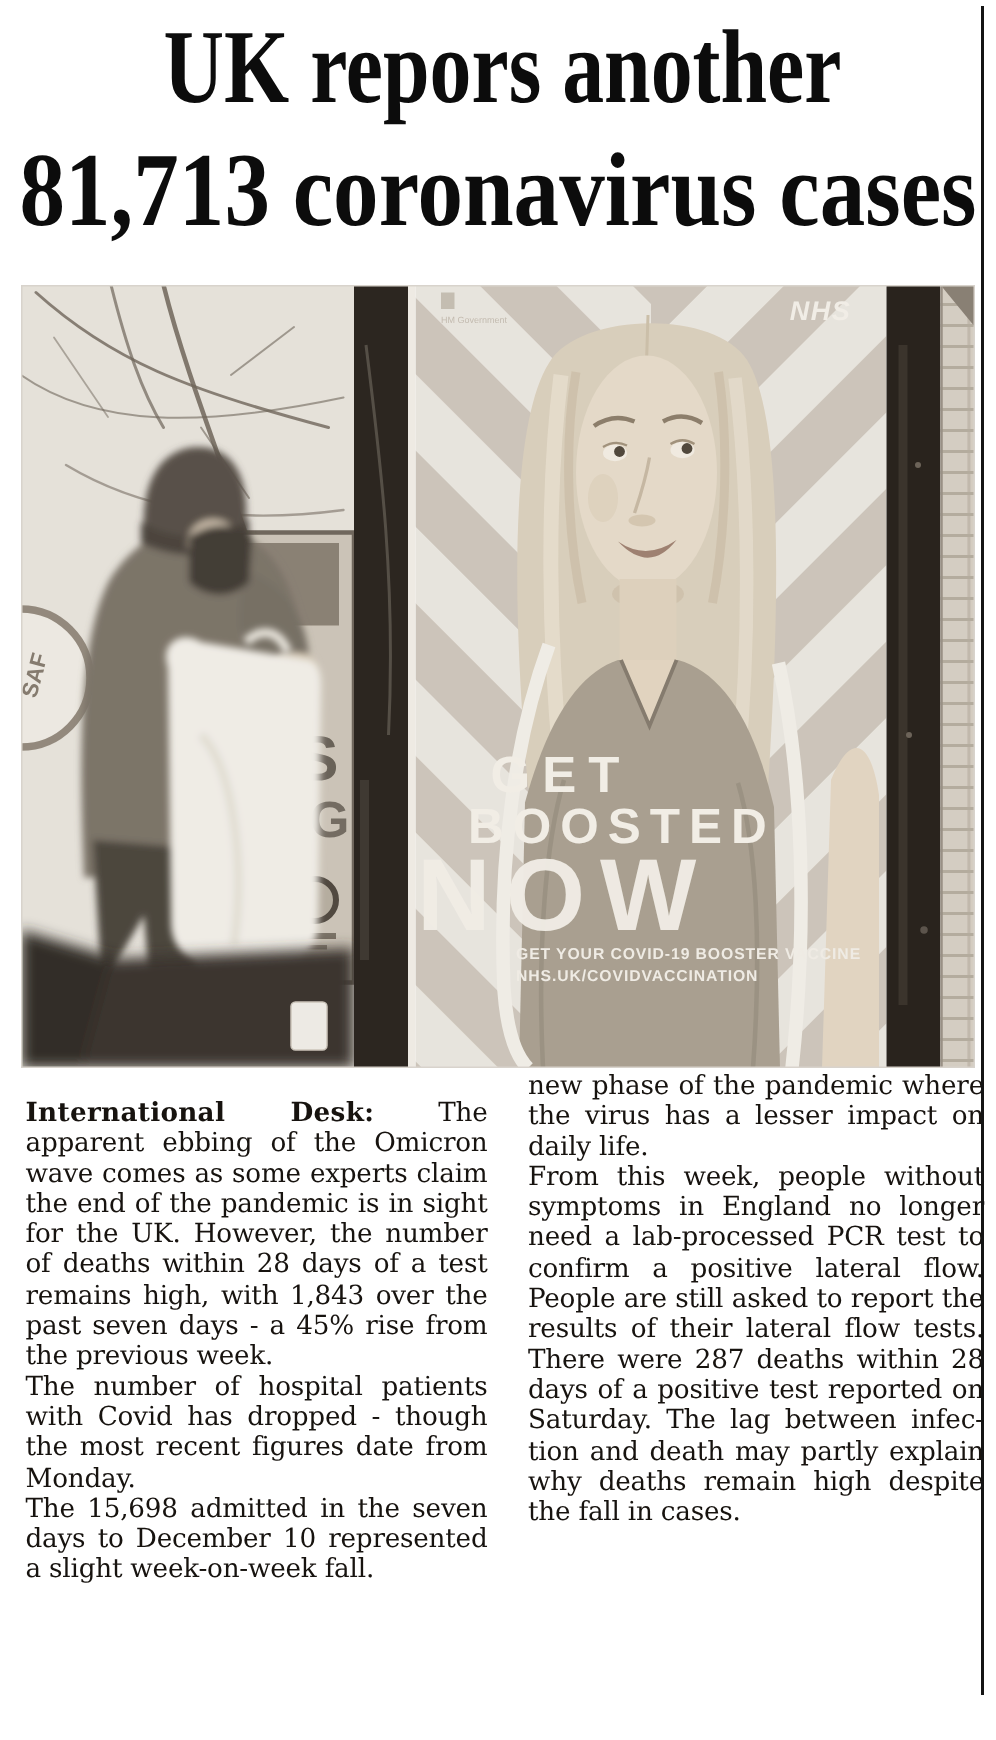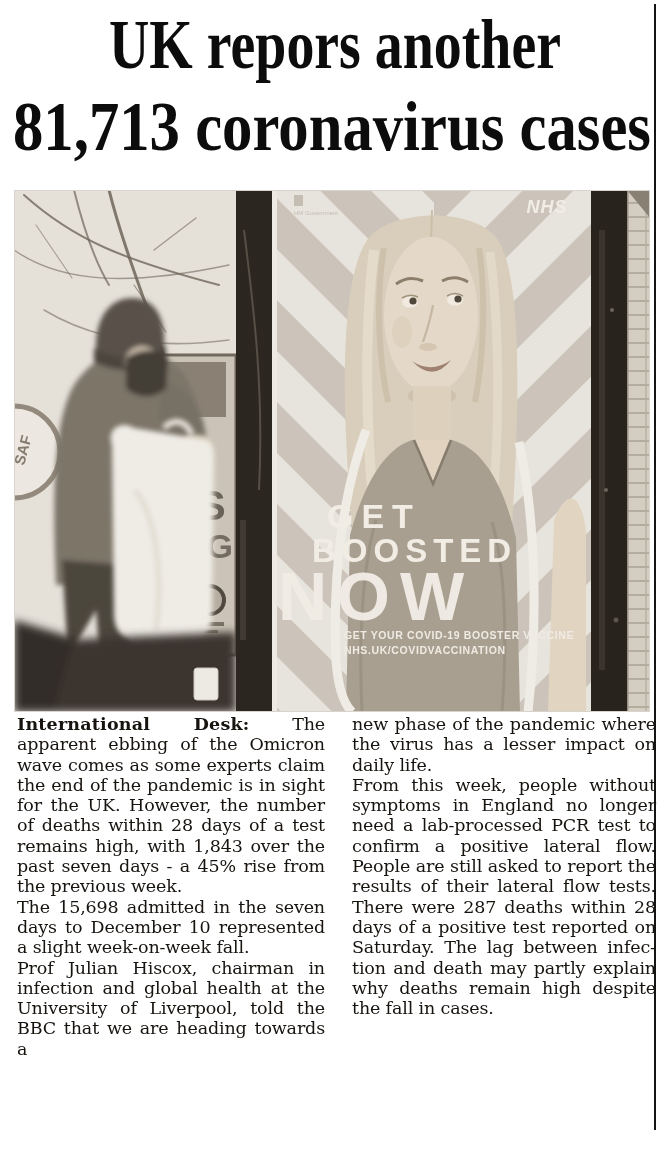--- a/index.html
+++ b/index.html
@@ -10,21 +10,21 @@
   }
   .headline-wrap{position:absolute;left:0;top:4px;width:568px;height:164px;}
   .photo-wrap{position:absolute;left:14px;top:190px;width:636px;height:522px;}
   .article-col{
     position:absolute;top:714px;
     font-size:17.5px;line-height:20.3px;
     color:#17130f;text-align:justify;
     letter-spacing:-0.15px;hyphens:manual;
   }
   .article-col p{margin:0;}
-  .col-left{left:17px;width:308px;}
+  .col-left{left:17px;width:308px;margin-top:18px;}
   .col-right{left:341px;width:304px;margin-left:11px;}
   .dateline{font-weight:bold;letter-spacing:0.2px;}
   .v-rule{position:absolute;left:654px;top:4px;width:2px;height:1126px;background:#141414;}
   svg text{user-select:none;}
 </style>
 </head>
 <body>
 
 <div class="headline-wrap">
   <svg width="664" height="164" viewBox="0 0 664 164">
@@ -192,22 +192,22 @@
     <rect x="613" y="0" width="1.5" height="522" fill="#9a9288"></rect>
   </g>
 
   <rect x="0" y="0" width="636" height="522" fill="#8a6f50" opacity="0.05"></rect>
   <rect x="0.5" y="0.5" width="635" height="521" fill="none" stroke="#d8d3cc" stroke-width="1"></rect>
 </svg>
 </div>
 
 <div class="article-col col-left">
   <p><b class="dateline">International Desk:</b><span> The apparent ebbing of the Omicron wave comes as some experts claim the end of the pandemic is in sight for the UK. However, the number of deaths within 28 days of a test remains high, with 1,843 over the past seven days - a 45% rise from the previous week.</span></p>
+  <p>The number of hospital patients with Covid has dropped - though the most recent figures date from Monday.</p>
   <p>The 15,698 admitted in the seven days to December 10 represented a slight week-on-week fall.</p>
-  <p>Prof Julian Hiscox, chairman in infection and global health at the University of Liverpool, told the BBC that we are heading towards a</p>
 </div>
 
 <div class="article-col col-right">
   <p>new phase of the pandemic where the virus has a lesser impact on daily life.</p>
   <p>From this week, people without symptoms in England no longer need a lab-processed PCR test to confirm a positive lateral flow. People are still asked to report the results of their lateral flow tests. There were 287 deaths within 28 days of a positive test reported on Saturday. The lag between infec­tion and death may partly explain why deaths remain high despite the fall in cases.</p>
 </div>
 
 <div class="v-rule"></div>
 
 </body></html>

